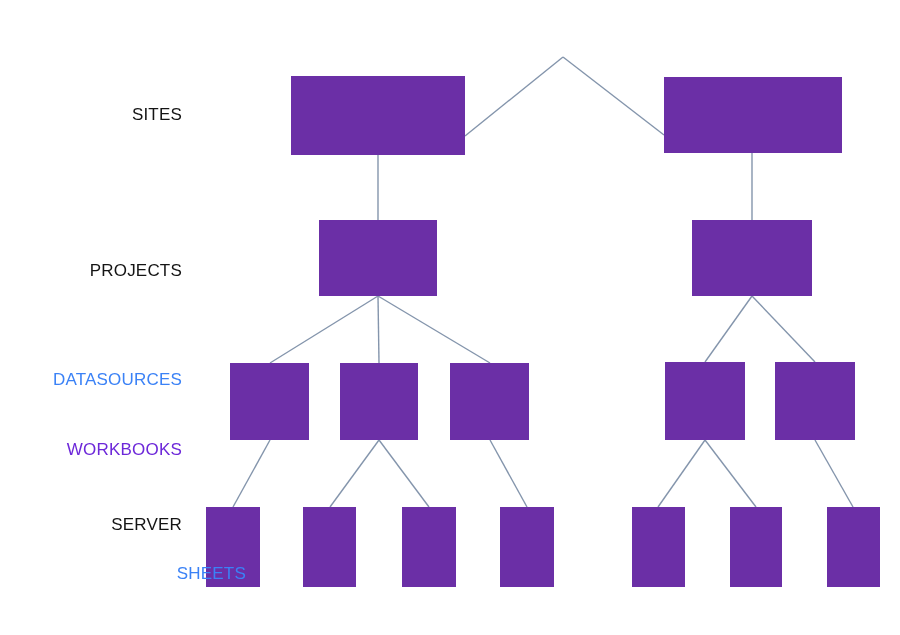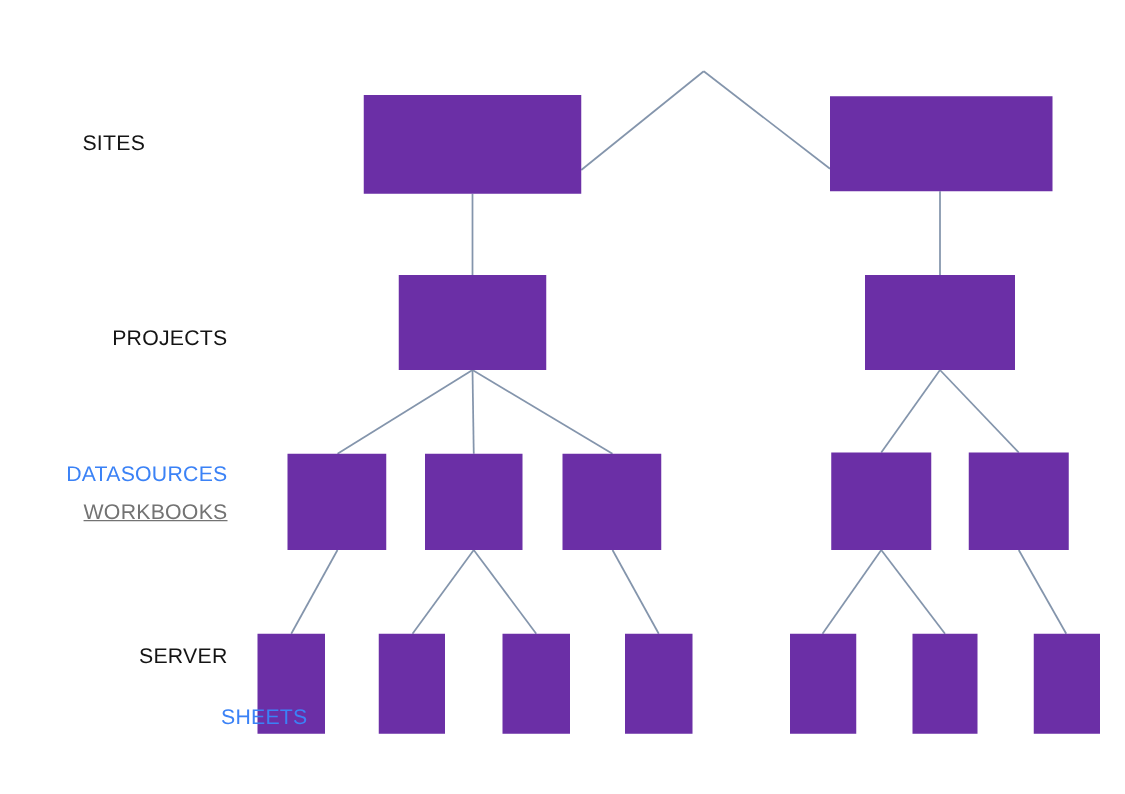--- a/index.html
+++ b/index.html
@@ -96,22 +96,22 @@
       <div class="node-box" style="left: 206px; top: 507px; width: 54px; height: 80px; background: rgb(107, 47, 166);"></div>
       <div class="node-box" style="left: 303px; top: 507px; width: 53px; height: 80px; background: rgb(107, 47, 166);"></div>
       <div class="node-box" style="left: 402px; top: 507px; width: 54px; height: 80px; background: rgb(107, 47, 166);"></div>
       <div class="node-box" style="left: 500px; top: 507px; width: 54px; height: 80px; background: rgb(107, 47, 166);"></div>
       <div class="node-box" style="left: 632px; top: 507px; width: 53px; height: 80px; background: rgb(107, 47, 166);"></div>
       <div class="node-box" style="left: 730px; top: 507px; width: 52px; height: 80px; background: rgb(107, 47, 166);"></div>
       <div class="node-box" style="left: 827px; top: 507px; width: 53px; height: 80px; background: rgb(107, 47, 166);"></div>
     </div>
 
   <div id="label-layer">
-      <div class="row-label align-right" style="color: rgb(20, 20, 20); left: 0px; width: 182px; top: 106px; text-align: center;">SITES</div>
+      <div class="row-label align-right" style="color: rgb(20, 20, 20); left: 0px; width: 182px; top: 106px;">SITES</div>
       <div class="row-label align-right" style="color: rgb(20, 20, 20); left: 0px; width: 182px; top: 249px; margin-top: 13px;">PROJECTS</div>
       <div class="row-label align-right" style="color: #3b82f6; left: 0px; width: 182px; top: 371px;">DATASOURCES</div>
-      <div class="row-label align-right" style="color: #737373; left: 0px; width: 182px; top: 401px; text-decoration: underline;">WORKBOOKS</div>
+      <div class="row-label align-right" style="color: #6d28d9; left: 0px; width: 182px; top: 441px;">WORKBOOKS</div>
       <div class="row-label align-right" style="color: rgb(20, 20, 20); left: 0px; width: 182px; top: 516px;">SERVER</div>
       <div class="row-label align-right" style="color: #3b82f6; left: 16px; width: 182px; top: 565px; padding-left: 48px;">SHEETS</div>
     </div>
 
 
 </div>
 
 </body></html>

